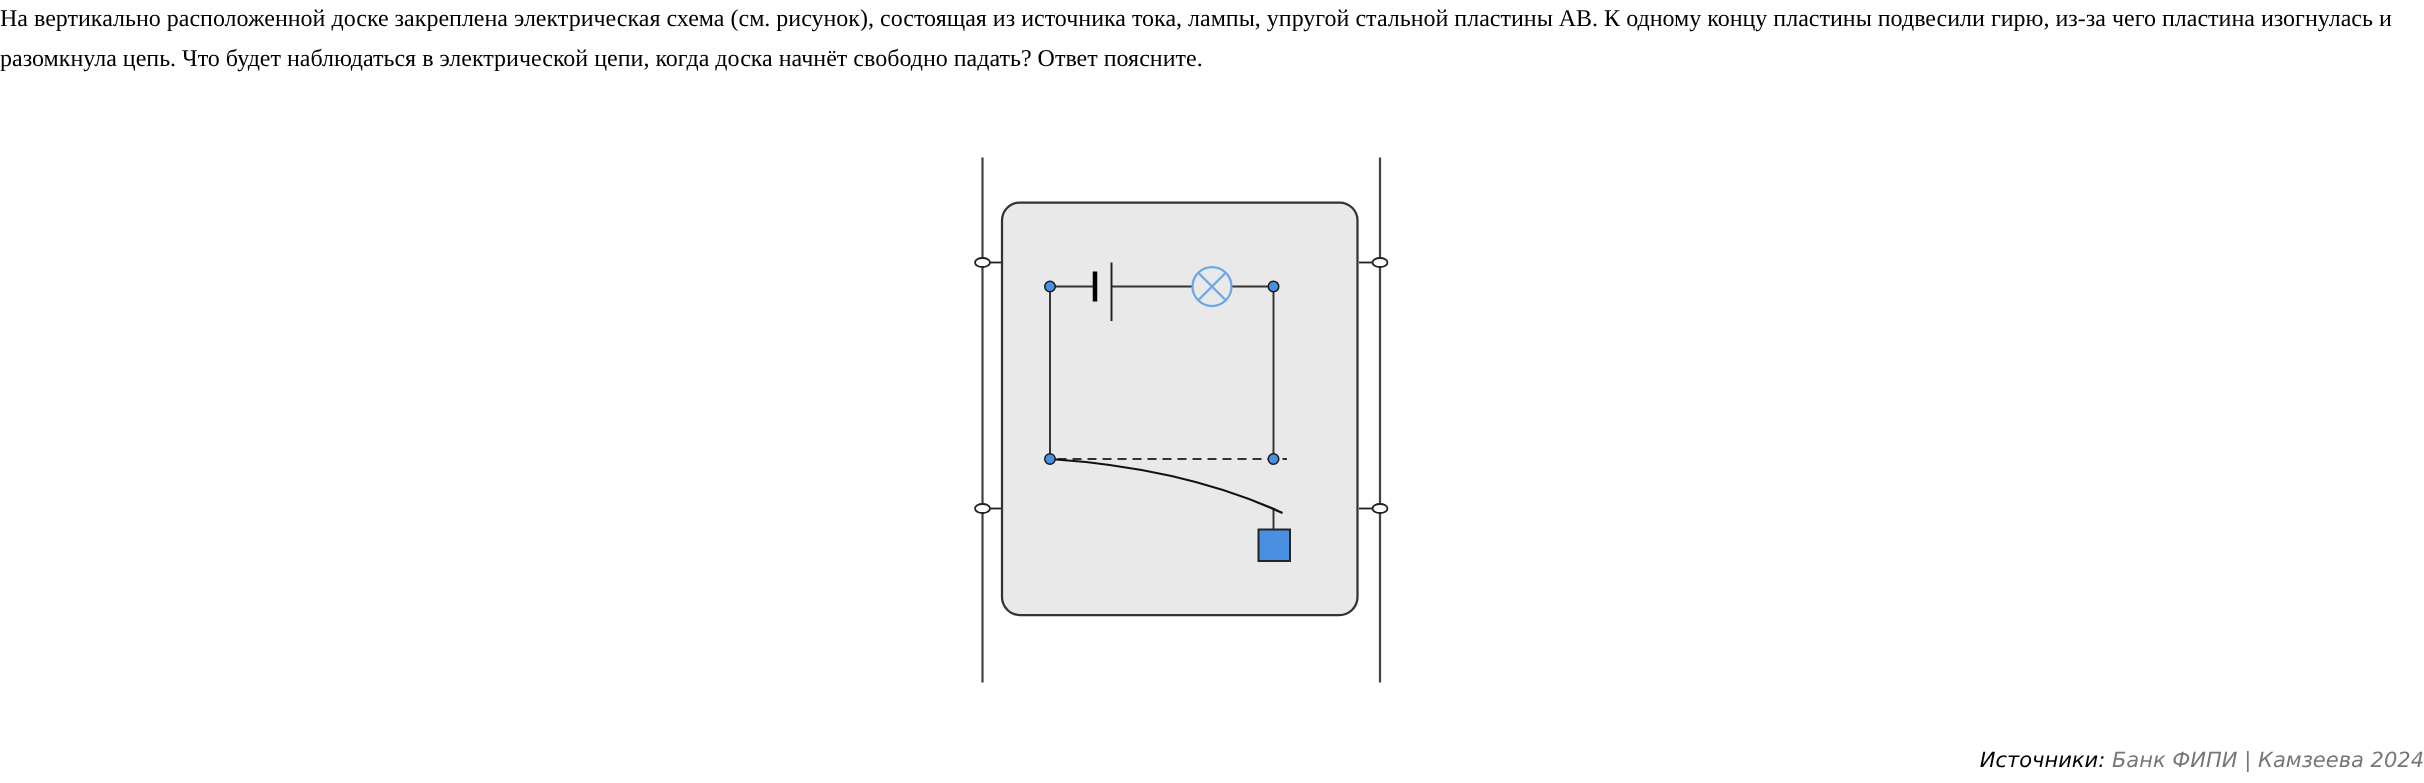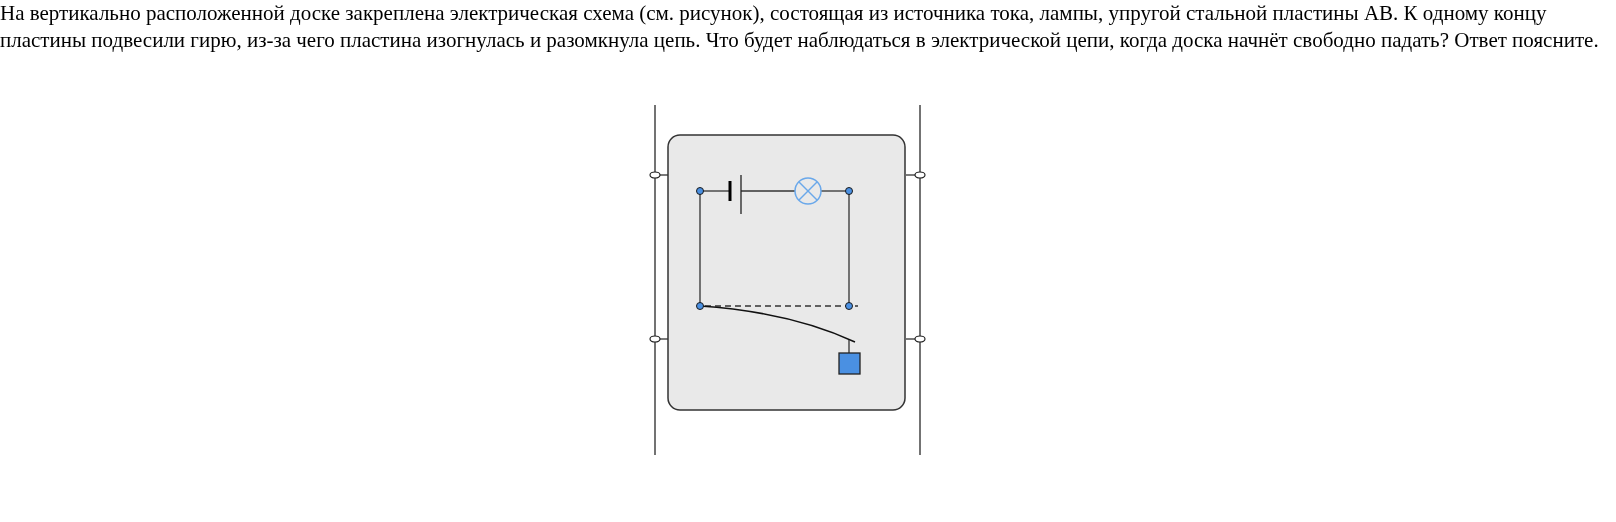--- a/index.html
+++ b/index.html
@@ -14,21 +14,21 @@
       position: relative;
       width: 1616px;
       height: 522px;
     }
     .question {
       position: absolute;
       left: 0;
       top: 0;
       width: 1616px;
       font-family: "Liberation Serif", serif;
-      font-size: 21px;
+      font-size: 16px;
       line-height: 26.5px;
       color: #000;
       margin: 0;
       padding: 0;
     }
     .figure {
       position: absolute;
       left: 640px;
       top: 100px;
       width: 300px;
@@ -106,14 +106,18 @@
 
       <g fill="#4a90e2" stroke="#1a1a1a" stroke-width="1">
         <circle cx="700" cy="191" r="3.5"></circle>
         <circle cx="849" cy="191" r="3.5"></circle>
         <circle cx="700" cy="306" r="3.5"></circle>
         <circle cx="849" cy="306" r="3.5"></circle>
       </g>
     </svg>
   </div>
 
+  <div class="sources">
+    <span class="label">Источники:</span>
+    <span class="value">Банк ФИПИ | Камзеева 2024</span>
+  </div>
 
 </div>
 
 </body></html>

